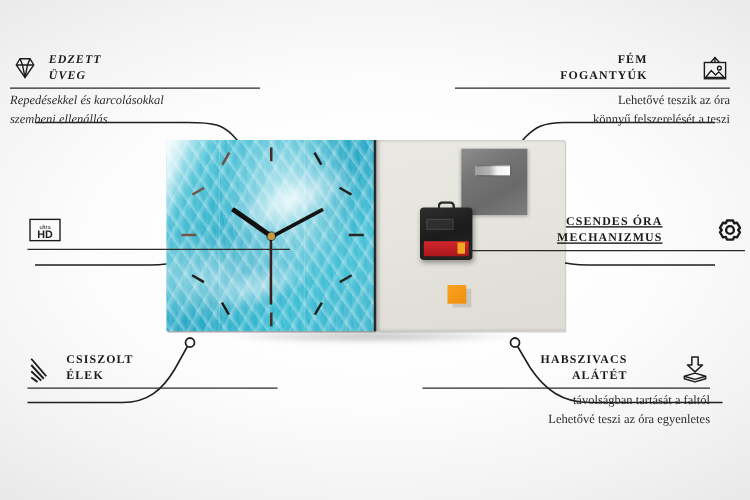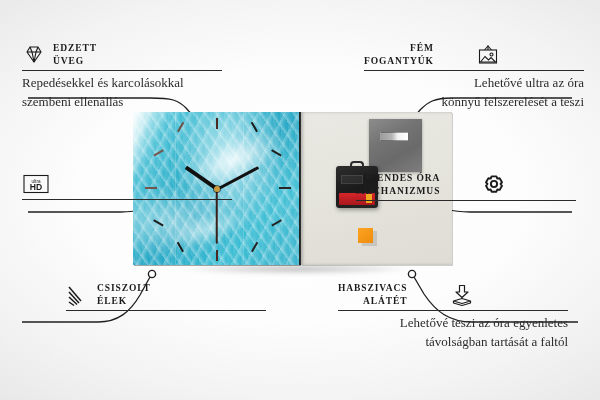--- a/index.html
+++ b/index.html
@@ -123,26 +123,26 @@
 
   
   .callout { position:absolute; }
   .callout .title {
     font-size:9.5px; letter-spacing:.9px; color:#1b1b1b;
     font-weight:700; line-height:1.34; text-transform:uppercase;
     white-space:nowrap;
   }
   .callout .rule { height:1px; background:#2a2a2a; margin:3px 0 3px; }
   .callout .desc {
-    font-size:13px; color:#2b2b2b; line-height:1.42; white-space:nowrap;
+    font-size:10px; color:#2b2b2b; line-height:1.42; white-space:nowrap;
   }
   .callout.left  { text-align:left; }
   .callout.right { text-align:right; }
   .head { display:flex; align-items:center; gap:7px; }
-  .callout.right .head { justify-content:flex-start;gap:42px; }
+  .callout.right .head { justify-content:flex-end;gap:42px; }
   .ico { flex:0 0 auto; width:24px; height:24px; display:block; }
 
   
   .wires { position:absolute; inset:0; pointer-events:none; }
 </style>
 </head>
 <body>
 
 <div class="stage">
 
@@ -202,21 +202,21 @@
       <div class="hanger"></div>
       <div class="mech">
         <div class="mech-tab"></div>
         <div class="mech-slot"></div>
         <div class="mech-battery"></div>
       </div>
       <div class="foam"></div>
     </div>
   </div>
 
-  <div class="callout left" style="left:22px; top:42px; width:200px;">
+  <div class="callout left" style="left:8px; top:42px; width:200px;font-style:italic;">
     <div class="head">
       <svg class="ico" viewBox="0 0 24 24">
         <g fill="none" stroke="#1b1b1b" stroke-width="1.1">
           <path d="M5 9 L8 4 H16 L19 9 L12 19 Z"></path>
           <path d="M5 9 H19"></path>
             <path d="M8 4 L10 9 L12 19"></path>
             <path d="M16 4 L14 9 L12 19"></path>
         </g>
       </svg>
       <div>
@@ -233,21 +233,21 @@
     <div class="head">
       <svg class="ico" viewBox="0 0 28 24" style="width:28px">
         <rect x="2" y="3.5" width="24" height="17" fill="none" stroke="#1b1b1b" stroke-width="1.1"></rect>
         <text x="14" y="11" font-family="Liberation Sans, sans-serif" font-size="4.6" text-anchor="middle" fill="#1b1b1b">ultra</text>
         <text x="14" y="18.4" font-family="Liberation Sans, sans-serif" font-size="8.6" font-weight="bold" text-anchor="middle" fill="#1b1b1b">HD</text>
       </svg>
     </div>
     <div class="rule"></div>
   </div>
 
-  <div class="callout left" style="left:22px; top:282px; width:200px;margin-left:44px;">
+  <div class="callout left" style="left:22px; top:282px; width:200px;">
     <div class="head">
       <svg class="ico" viewBox="0 0 24 24">
         <g stroke="#1b1b1b" stroke-width="1.5" fill="none">
           <path d="M3 4 L15 18"></path>
             <path d="M3 9 L13 20"></path>
             <path d="M3 14 L11 21.5"></path>
             <path d="M3 19 L8 22.5"></path>
         </g>
       </svg>
       <div>
@@ -268,25 +268,25 @@
         <g fill="none" stroke="#1b1b1b" stroke-width="1.1">
           <rect x="3.5" y="7" width="17" height="13"></rect>
           <path d="M12 2.5 L12 7"></path>
             <path d="M8.5 7 L12 3 L15.5 7"></path>
           <circle cx="15.5" cy="11.5" r="1.5"></circle>
           <path d="M4.5 19 L9 13.5 L12.5 17 L15 14.5 L19.5 19 Z"></path>
         </g>
       </svg>
     </div>
     <div class="rule"></div>
-    <div class="desc">Lehetővé ultra az óra</div>
+    <div class="desc">Lehetővé teszik az óra</div>
     <div class="desc">könnyű felszerelését a teszi</div>
   </div>
 
-  <div class="callout right" style="right:24px; top:172px; width:220px;">
+  <div class="callout right" style="right:4px; top:172px; width:220px;text-decoration:underline;">
     <div class="head">
       <div>
         <div class="title">CSENDES ÓRA</div>
         <div class="title">MECHANIZMUS</div>
       </div>
       <svg class="ico" viewBox="0 0 24 24">
         <g fill="none" stroke="#1b1b1b" stroke-width="1.9" stroke-linejoin="round">
           <path d="M9.6 3.4 H14.4 L15.3 5.6 L17.6 5.2 L20 9.3 L18.5 11 L20 12.8 L17.6 16.9 L15.3 16.5 L14.4 18.7 H9.6 L8.7 16.5 L6.4 16.9 L4 12.8 L5.5 11 L4 9.3 L6.4 5.2 L8.7 5.6 Z"></path>
           <circle cx="12" cy="11" r="3.1"></circle>
         </g>
@@ -303,17 +303,17 @@
       </div>
       <svg class="ico" viewBox="0 0 24 24">
         <g fill="none" stroke="#1b1b1b" stroke-width="1.2" stroke-linejoin="round">
           <path d="M9.5 2.5 H14.5 V9 H18 L12 14.5 L6 9 H9.5 Z"></path>
           <path d="M12 15.5 L20.5 18 L12 20.5 L3.5 18 Z"></path>
           <path d="M3.5 18 V20 L12 22.5 L20.5 20 V18"></path>
         </g>
       </svg>
     </div>
     <div class="rule"></div>
+    <div class="desc">távolságban tartását a faltól</div>
     <div class="desc">Lehetővé teszi az óra egyenletes</div>
-    <div class="desc">távolságban tartását a faltól</div>
   </div>
 
 </div>
 
 </body></html>

